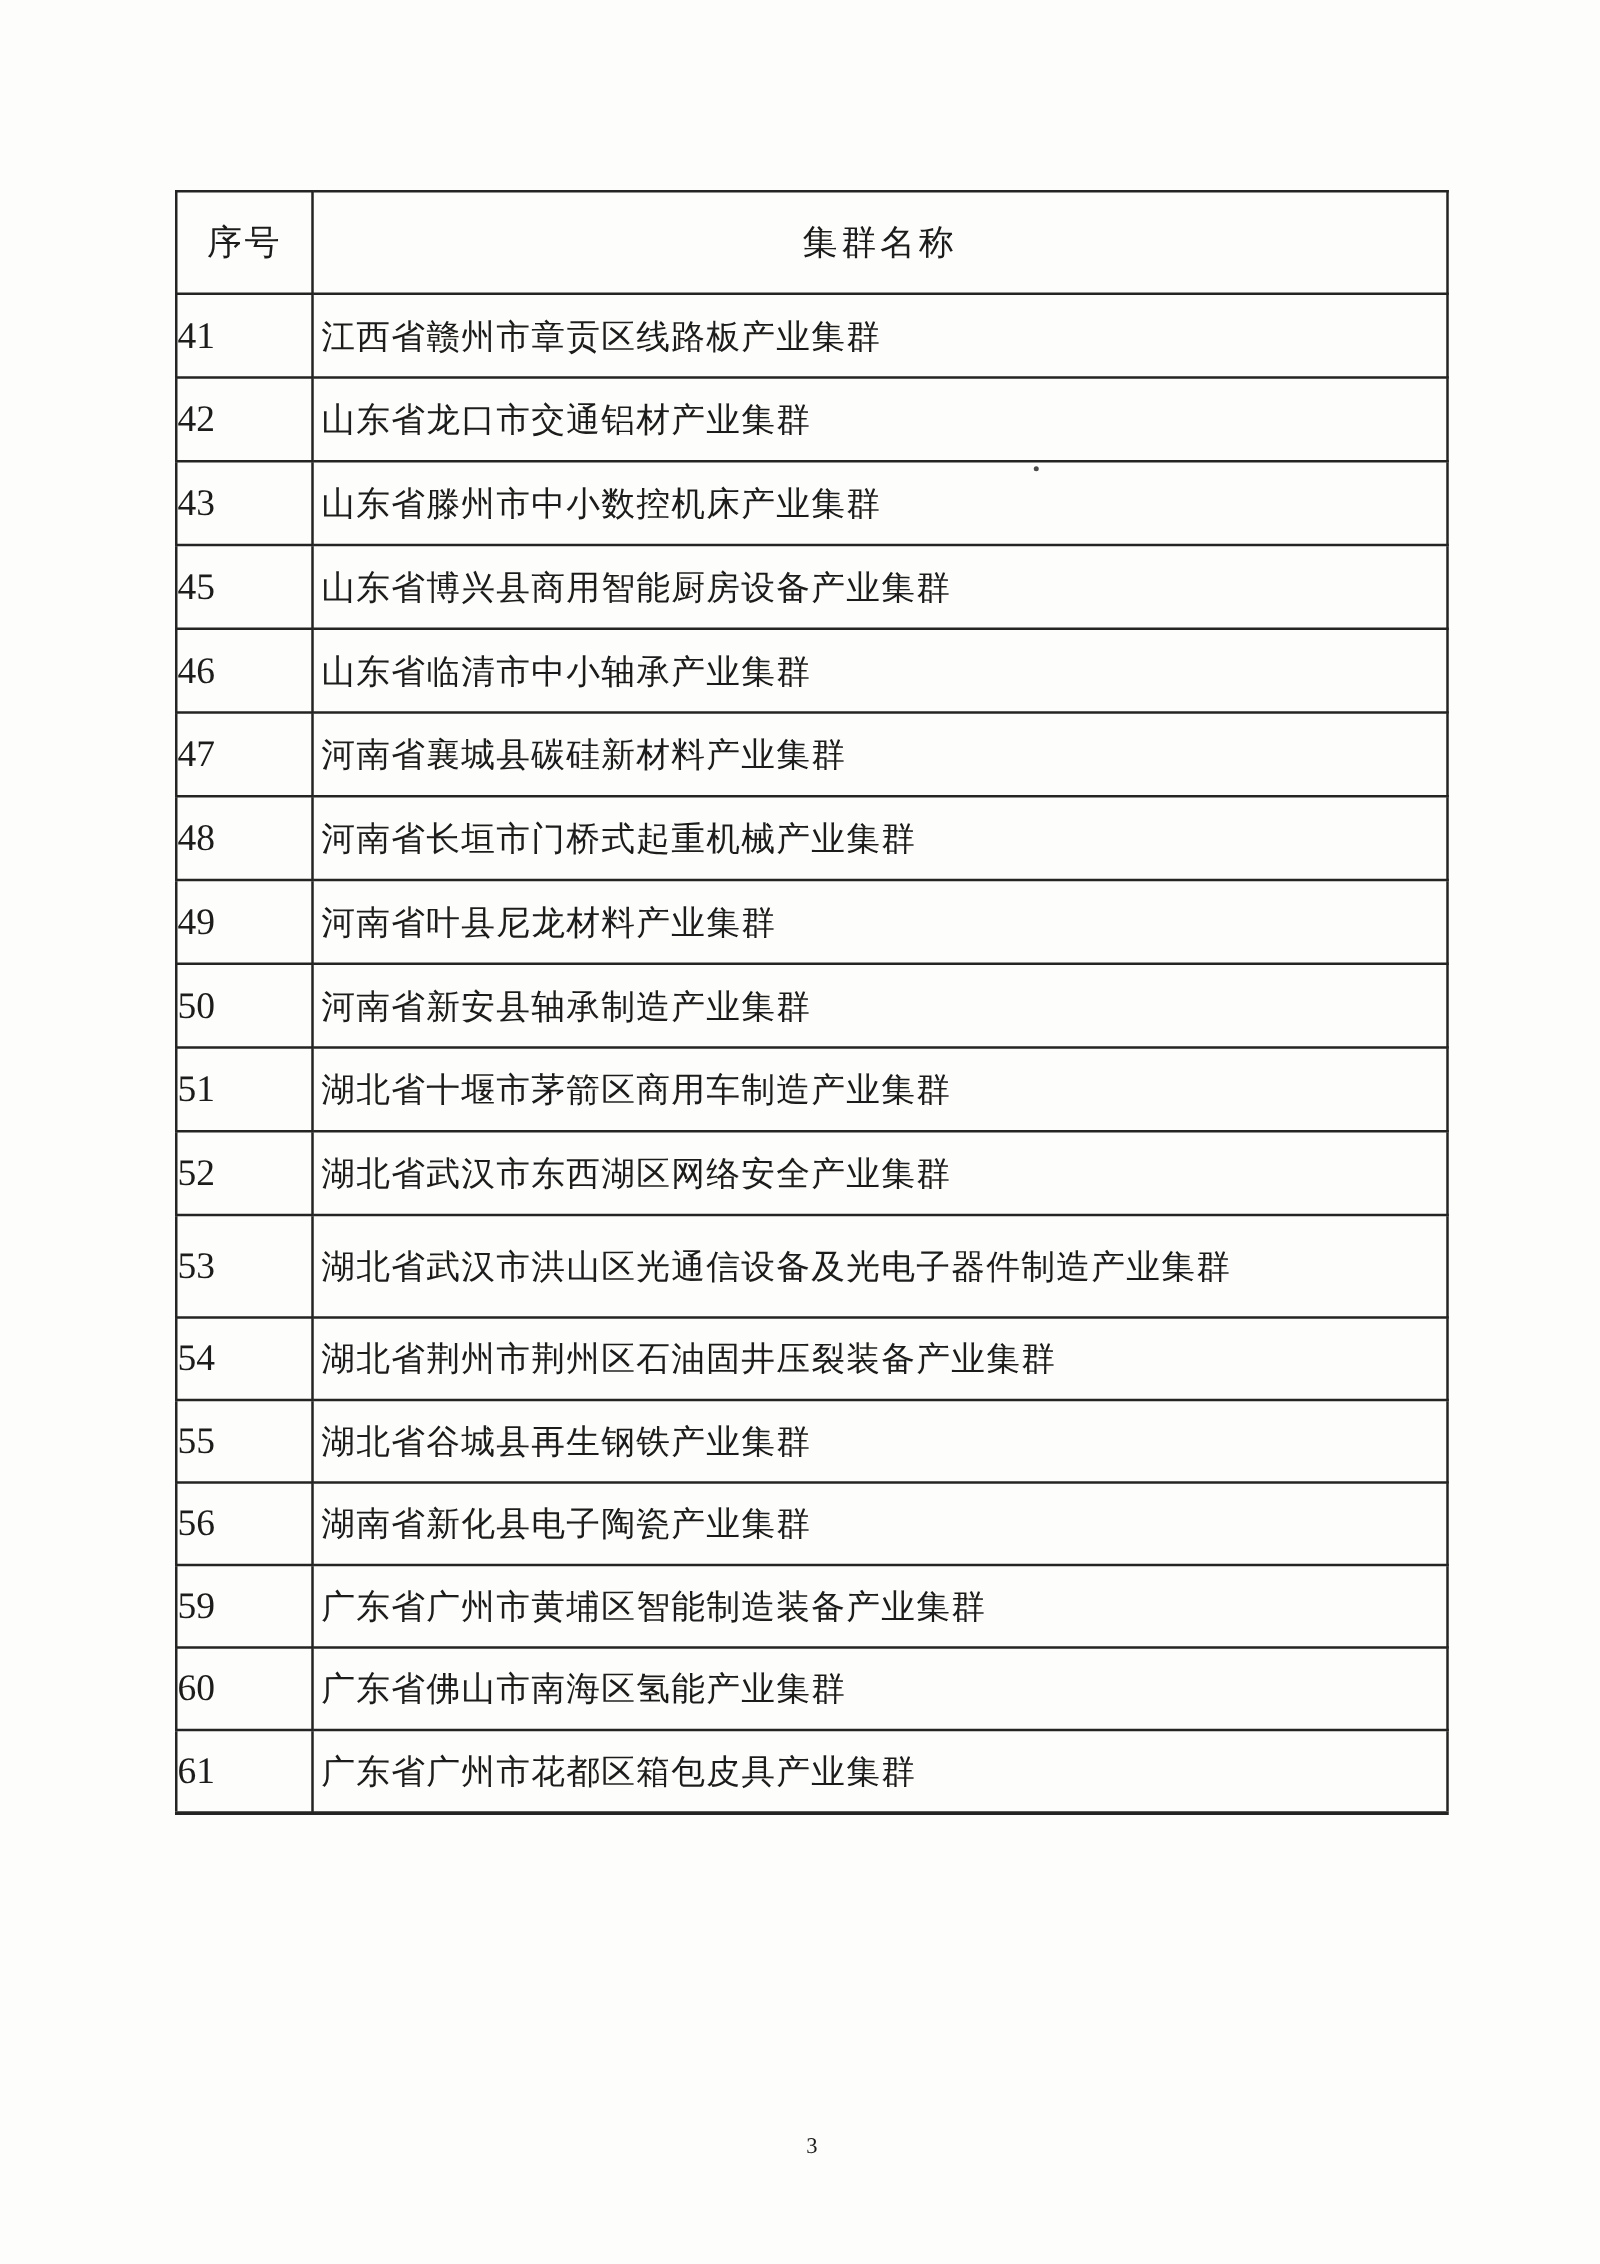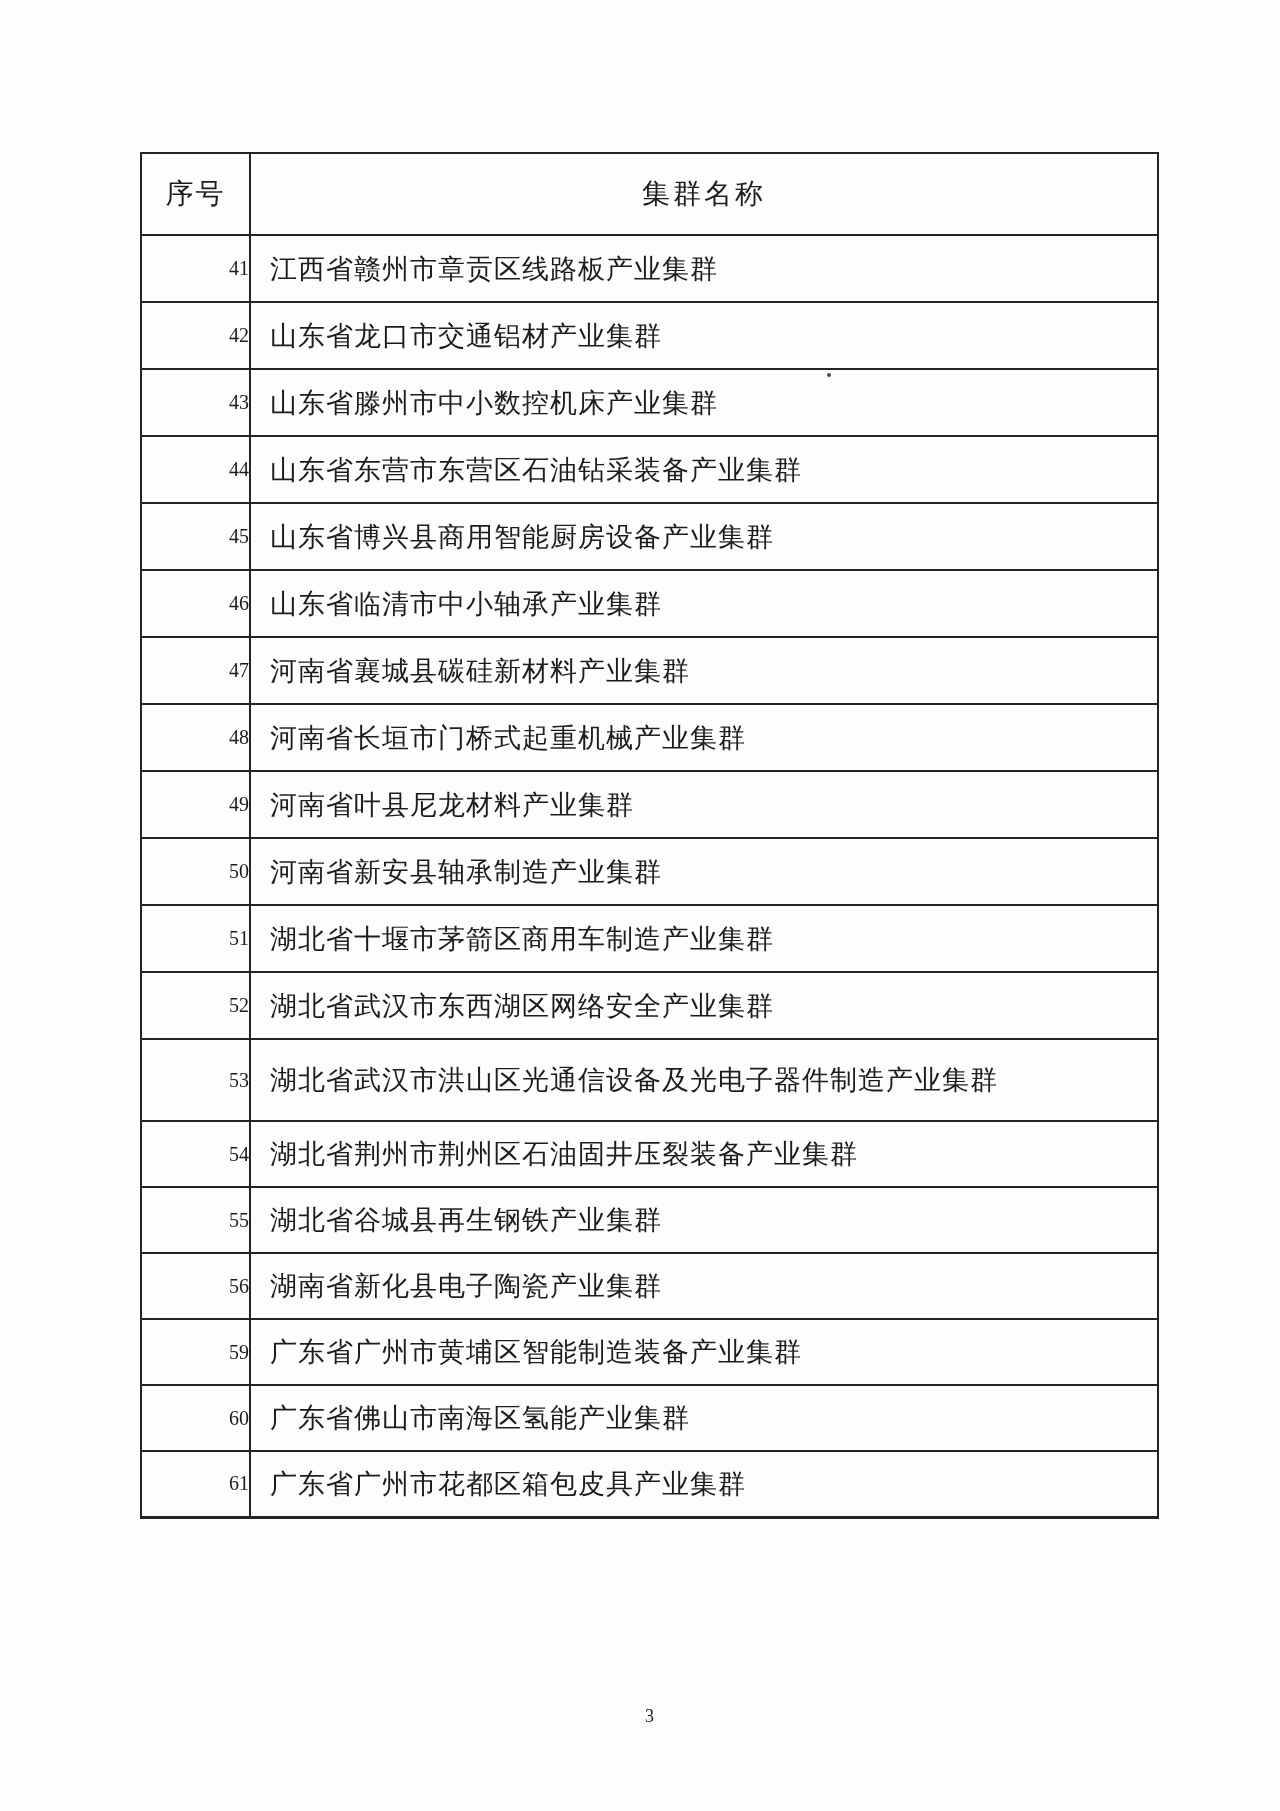--- a/index.html
+++ b/index.html
@@ -46,27 +46,27 @@
     margin-left: 28px;
   }
   th.name-h {
     font-size: 28px;
     font-weight: normal;
     text-align: center;
     letter-spacing: 3px;
     margin-top: 23px;
   }
   td.idx {
-    font-size: 20px;
-    text-align: right;
+    font-size: 30px;
+    text-align: left;
   }
   td.name {
     font-size: 27px;
     text-align: left;
-    padding-left: 19px;
+    padding-left: 6px;
     letter-spacing: 1px;
   }
   .page-number {
     position: absolute;
     left: 140px;
     top: 1706px;
     width: 1019px;
     text-align: center;
     font-size: 18px;
   }
@@ -99,24 +99,20 @@
       <td class="idx">41</td>
       <td class="name">江西省赣州市章贡区线路板产业集群</td>
     </tr>
     <tr>
       <td class="idx">42</td>
       <td class="name">山东省龙口市交通铝材产业集群</td>
     </tr>
     <tr>
       <td class="idx">43</td>
       <td class="name">山东省滕州市中小数控机床产业集群</td>
-    </tr>
-    <tr>
-      <td class="idx">44</td>
-      <td class="name">山东省东营市东营区石油钻采装备产业集群</td>
     </tr>
     <tr>
       <td class="idx">45</td>
       <td class="name">山东省博兴县商用智能厨房设备产业集群</td>
     </tr>
     <tr>
       <td class="idx">46</td>
       <td class="name">山东省临清市中小轴承产业集群</td>
     </tr>
     <tr>

